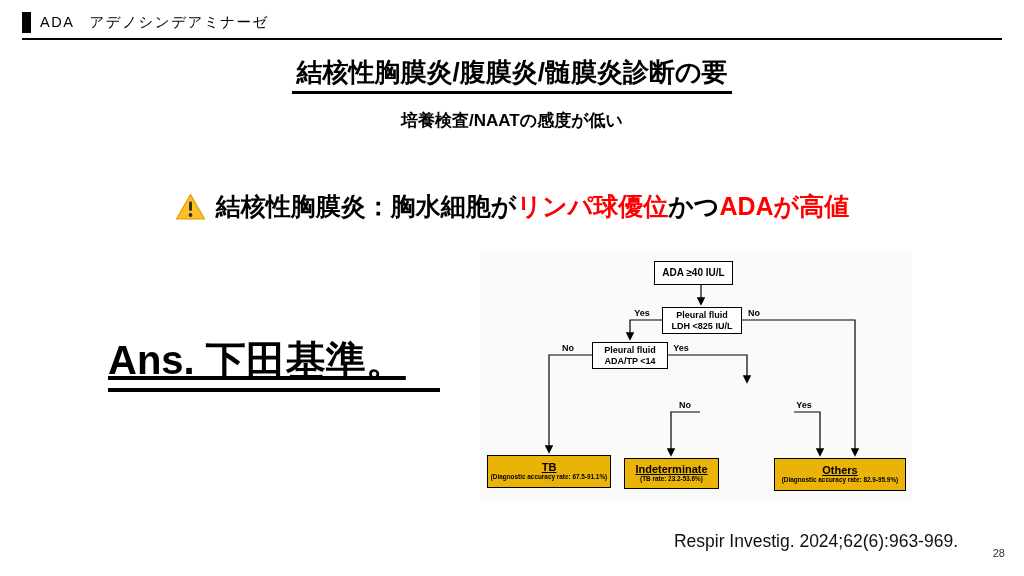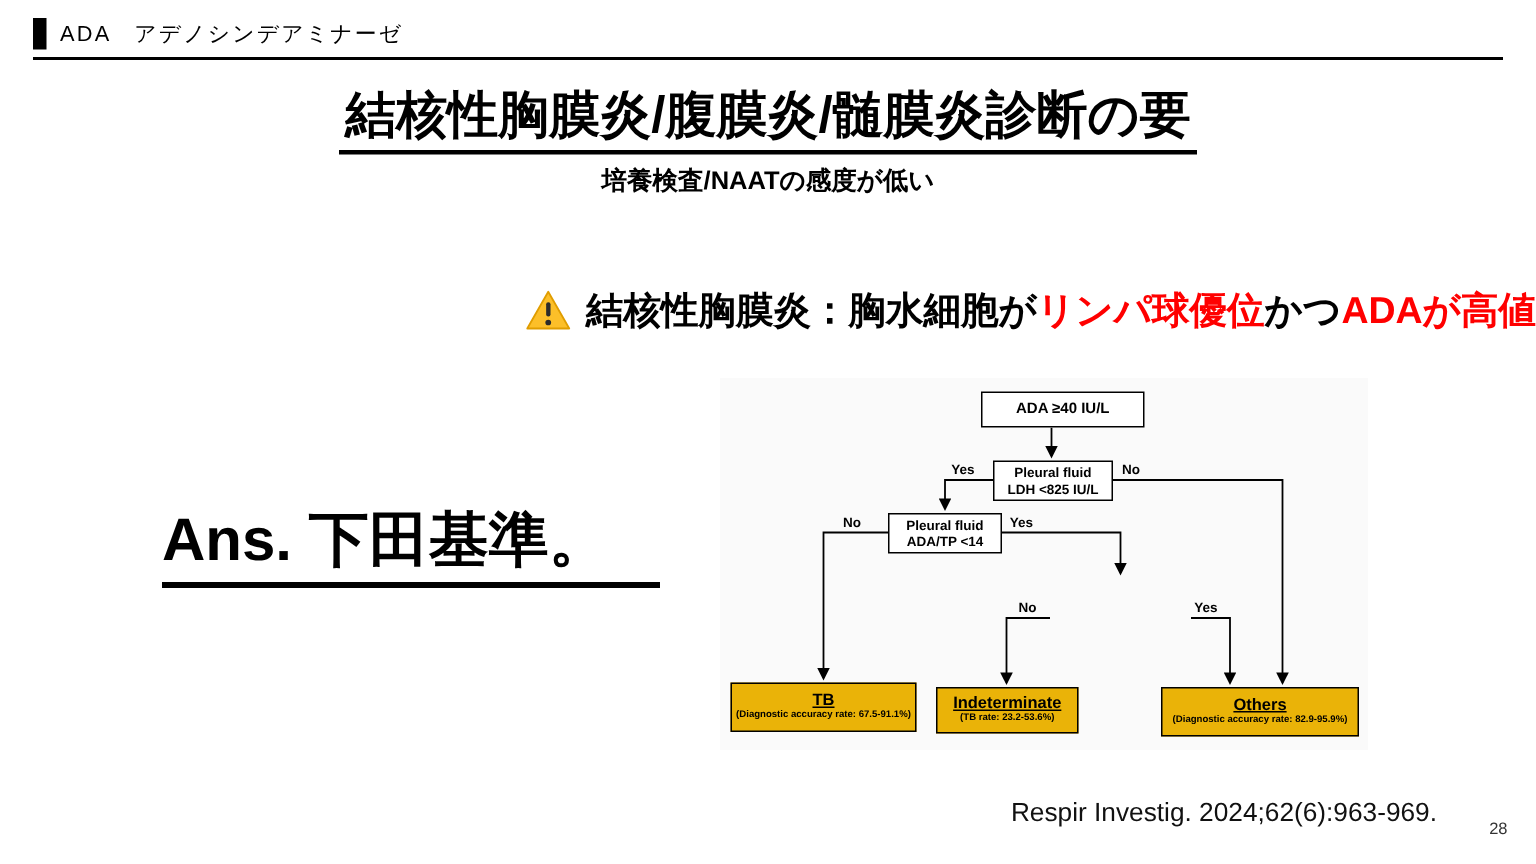--- a/index.html
+++ b/index.html
@@ -18,38 +18,38 @@
     position: absolute; top: 12px; left: 22px; right: 22px;
     display: flex; align-items: center; gap: 9px;
     border-bottom: 2px solid #000; padding-bottom: 5px;
   }
   .header-bar { width: 9px; height: 21px; background: #000; flex: 0 0 auto; }
   .header-title { font-size: 14.5px; font-weight: normal; letter-spacing: 1.5px; }
 
   
   .title-wrap { position: absolute; top: 58px; left: 0; width: 100%; text-align: center; }
   .title {
-    display: inline-block; font-size: 34px; font-weight: bold;
+    display: inline-block; font-size: 26px; font-weight: bold;
     border-bottom: 3px solid #000; padding: 0 4px 3px 4px; line-height: 1.15;
   }
   .subtitle-wrap { position: absolute; top: 109px; left: 0; width: 100%; text-align: center; }
   .subtitle { font-size: 17px; font-weight: bold; }
 
   
   .warning-row {
     position: absolute; top: 190px; left: 0; width: 100%;
-    display: flex; justify-content: flex-end; align-items: center; gap: 10px;
+    display: flex; justify-content: center; align-items: center; gap: 10px;
   }
   .warning-text { font-size: 25px; font-weight: bold; white-space: nowrap; }
 
   
   .answer-wrap { position: absolute; left: 108px; top: 338px; }
   .answer {
     display: inline-block; font-size: 40px; font-weight: bold;
-    border-bottom: 4px solid #000; padding: 0 34px 6px 0; line-height: 1.1;
+    border-bottom: 4px solid #000; padding: 0 34px 6px 0; line-height: 1.1; text-decoration: underline;
   }
 
   
   .flowchart {
     position: absolute; left: 480px; top: 252px; width: 432px; height: 248px;
     background: #fafafa;
   }
   .fc-lines { position: absolute; inset: 0; }
   .fc-box {
     position: absolute; box-sizing: border-box;
@@ -120,21 +120,21 @@
       </defs>
       <path d="M221,33 L221,52" fill="none" stroke="#000" stroke-width="1.2" marker-end="url(#arrow)"></path>
       <path d="M182,68 L150,68 L150,87" fill="none" stroke="#000" stroke-width="1.2" marker-end="url(#arrow)"></path>
       <path d="M261,68 L375,68 L375,203" fill="none" stroke="#000" stroke-width="1.2" marker-end="url(#arrow)"></path>
       <path d="M112,103 L69,103 L69,200" fill="none" stroke="#000" stroke-width="1.2" marker-end="url(#arrow)"></path>
       <path d="M188,103 L267,103 L267,130" fill="none" stroke="#000" stroke-width="1.2" marker-end="url(#arrow)"></path>
       <path d="M220,160 L191,160 L191,203" fill="none" stroke="#000" stroke-width="1.2" marker-end="url(#arrow)"></path>
       <path d="M314,160 L340,160 L340,203" fill="none" stroke="#000" stroke-width="1.2" marker-end="url(#arrow)"></path>
     </svg>
 
-    <div class="fc-box" style="left:174px; top:9px; width:109px; height:24px; font-size:10px;">
+    <div class="fc-box" style="left:174px; top:9px; width:79px; height:24px; font-size:10px;">
       <span>ADA ≥40 IU/L</span>
     </div>
 
     <div class="fc-box" style="left:182px; top:55px; width:80px; height:27px;">
       <span>Pleural fluid</span>
       <span>LDH &lt;825 IU/L</span>
     </div>
 
     <div class="fc-box" style="left:112px; top:90px; width:76px; height:27px;">
       <span>Pleural fluid</span>

